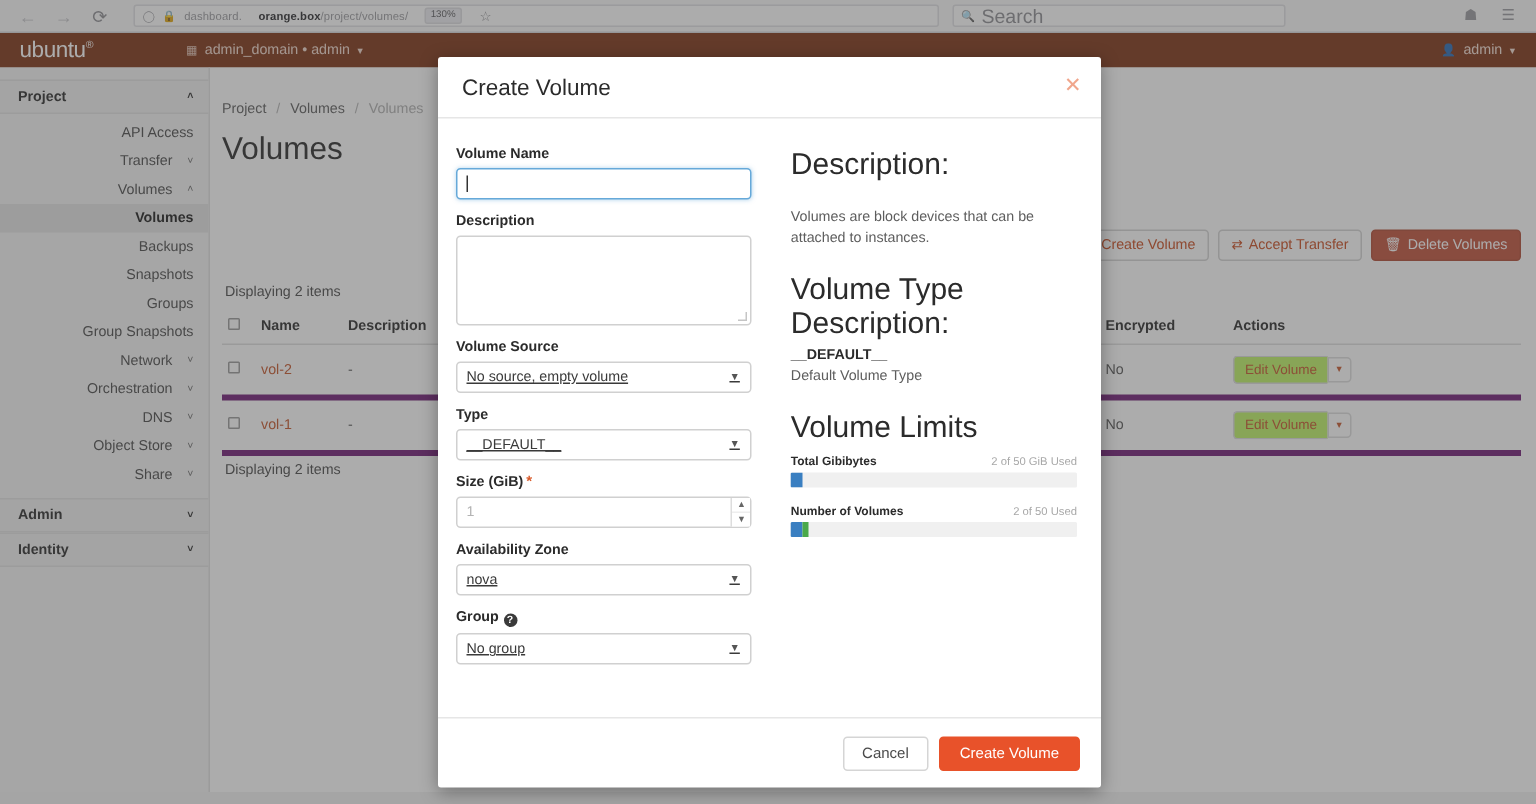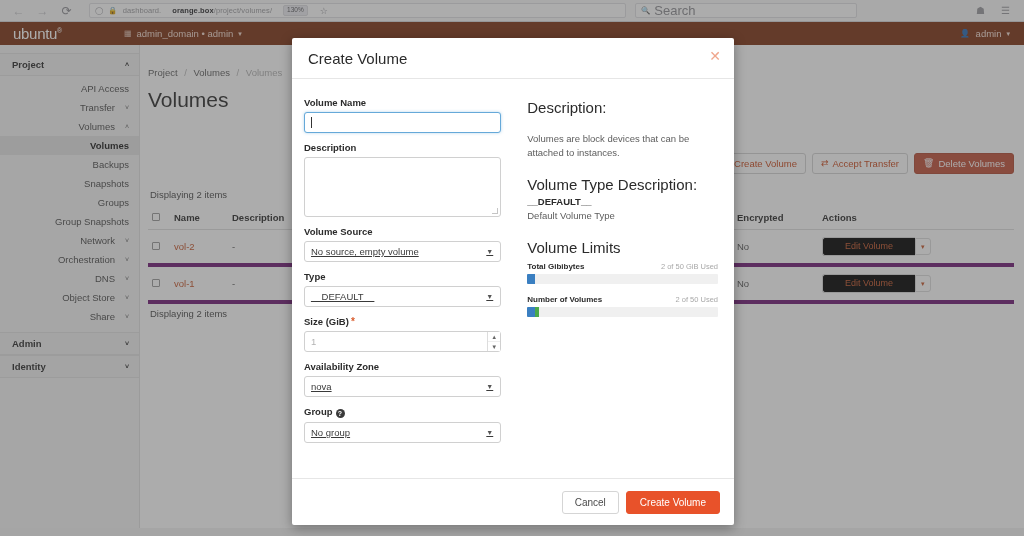--- a/index.html
+++ b/index.html
@@ -124,23 +124,23 @@
     text-align: left; font-weight: 700; color: #2b2b2b;
     padding: 6px 4px; border-bottom: 1px solid #dedede; white-space: nowrap;
   }
   table.vol td {
     padding: 7px 4px; color: #555; border-bottom: 4px solid #701a75; white-space: nowrap;
   }
   table.vol td.name a { color: #c5562b; text-decoration: none; }
   .cbx { width: 8px; height: 8px; border: 1px solid #9a9a9a; background: #fff; display: inline-block; border-radius: 1px; }
   .act-group { display: inline-flex; align-items: center; }
   .act-main {
-    font-size: 9px; color: #c5562b; background: #000000;
+    font-size: 9px; color: #c5562b; background: #bef264;
     border: 1px solid #dcdcdc; border-right: none;
-    border-radius: 3px 0 0 3px; padding: 3px 22px; line-height: 1.2; text-align: right;
+    border-radius: 3px 0 0 3px; padding: 3px 7px; line-height: 1.2; text-align: right;
   }
   .act-caret {
     font-size: 7px; color: #c5562b; background: #fff;
     border: 1px solid #dcdcdc; border-radius: 0 3px 3px 0;
     padding: 3px 5px; line-height: 1.3;
   }
 
   
   .overlay { position: absolute; inset: 0; background: rgba(70,70,70,0.45); }
   .modal {
@@ -201,21 +201,21 @@
     position: absolute; right: 1px; top: 1px; width: 13px; height: 19px;
     display: flex; flex-direction: column; border-left: 1px solid #ddd;
   }
   .spin-btns div {
     flex: 1; display: flex; align-items: center; justify-content: center;
     font-size: 6px; color: #666; background: #fff;
   }
   .spin-btns div:first-child { border-bottom: 1px solid #eee; }
   .placeholder-txt { color: #b3b3b3; }
 
-  .r-h1 { font-size: 15px; color: #2b2b2b; font-weight: 400; margin: 0 0 6px 0; }
+  .r-h1 { font-size: 20px; color: #2b2b2b; font-weight: 400; margin: 0 0 6px 0; }
   .r-h1.tight { margin-bottom: 3px; }
   .r-p { font-size: 9.5px; color: #5d5d5d; line-height: 1.45; margin: 16px 0 16px 0; }
   .r-sub { font-size: 9.5px; font-weight: 700; color: #2b2b2b; margin: 0 0 3px 0; }
   .r-note { font-size: 9.5px; color: #5d5d5d; margin: 0 0 18px 0; }
 
   .limit { margin-bottom: 11px; }
   .limit-head { display: flex; justify-content: space-between; align-items: baseline; margin-bottom: 3px; }
   .limit-name { font-size: 8px; font-weight: 700; color: #2b2b2b; }
   .limit-used { font-size: 7.5px; color: #a8a8a8; }
   .limit-track { width: 100%; height: 10px; background: #f0f0f0; border-radius: 1px; overflow: hidden; display: flex; }

